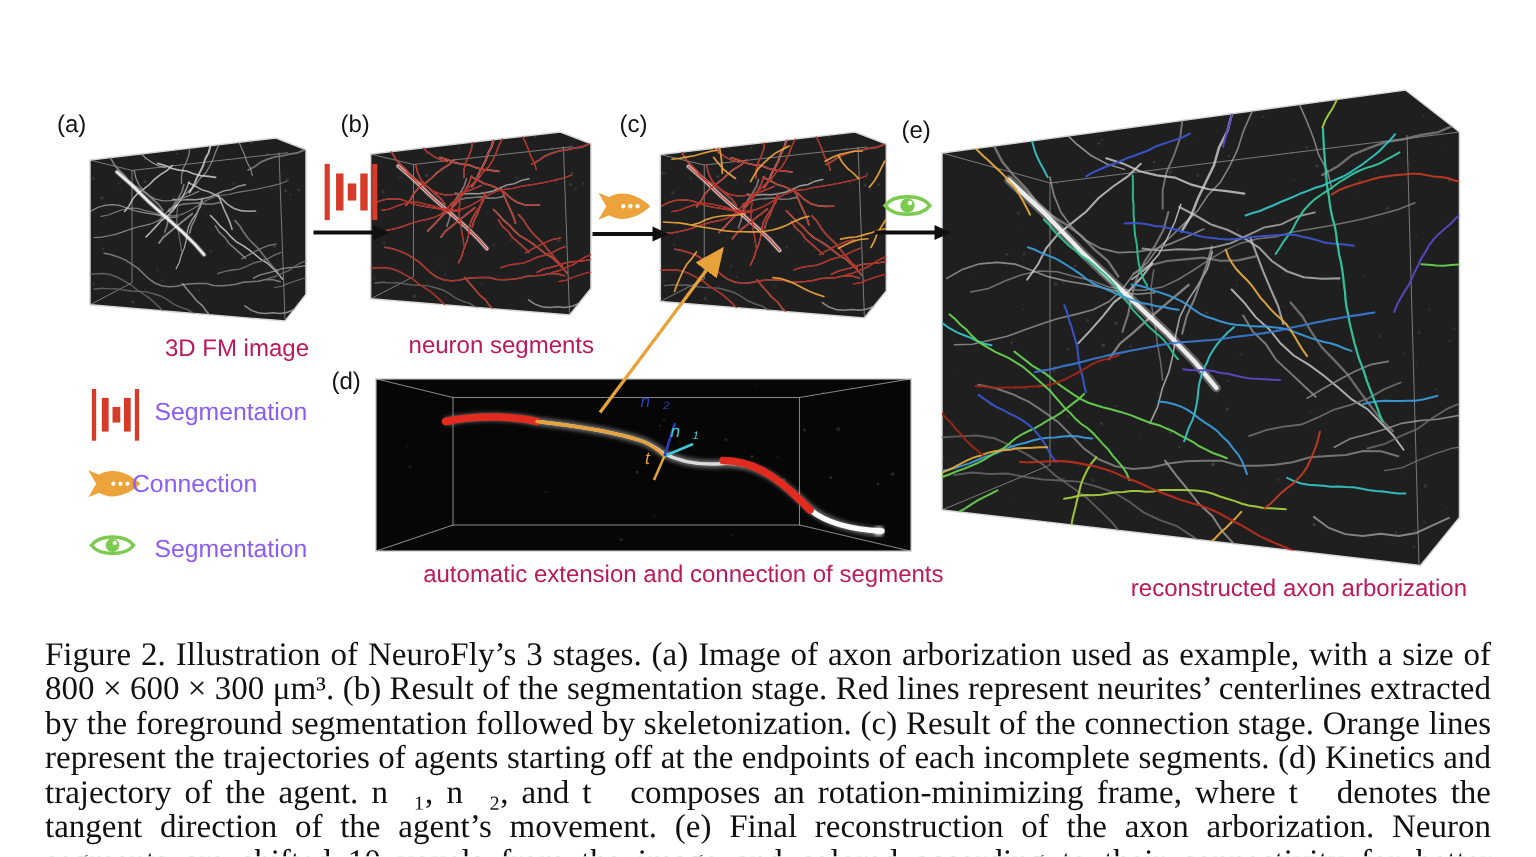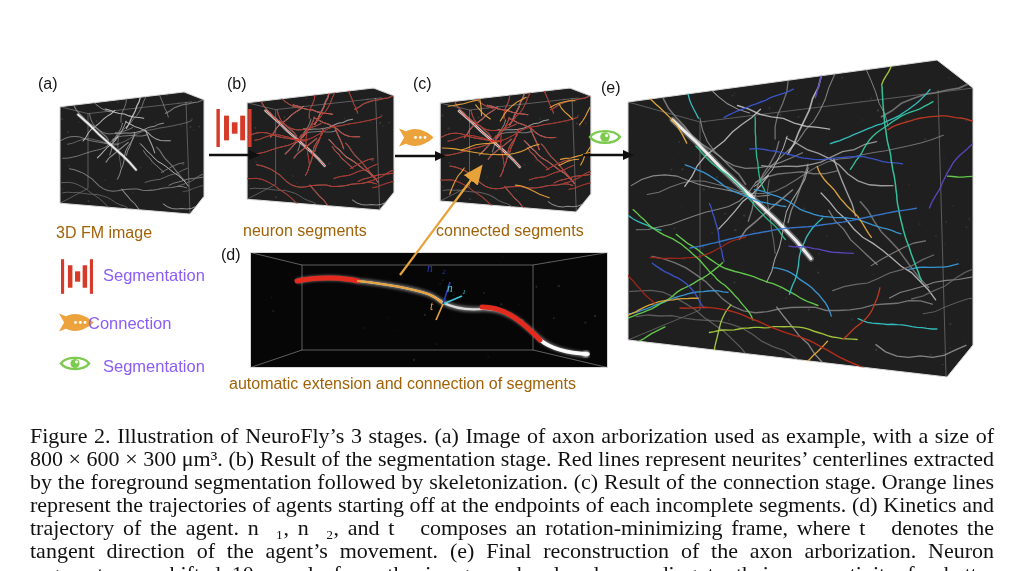--- a/index.html
+++ b/index.html
@@ -1,23 +1,23 @@
 <!DOCTYPE html>
 <html><head>
 <meta charset="utf-8">
 <style>
   html,body{margin:0;padding:0;background:#ffffff;}
   #canvas{position:relative;width:1024px;height:571px;background:#fff;overflow:hidden;
           font-family:"Liberation Sans","DejaVu Sans",sans-serif;}
   .tag{position:absolute;font-size:16px;color:#141414;}
   .panel{position:absolute;display:block;}
-  .cap{position:absolute;font-size:16px;color:#a16207;text-align:left;white-space:nowrap;}
+  .cap{position:absolute;font-size:16px;color:#be185d;text-align:right;white-space:nowrap;}
   .legend-label{position:absolute;font-size:16.5px;color:#8b5cf6;}
   .icon{position:absolute;display:block;}
-  .veclabel{position:absolute;font-family:Liberation Serif, serif;
+  .veclabel{position:absolute;font-family:Liberation Sans, sans-serif;
             font-style:italic;font-size:11.5px;line-height:1;}
   #figcaption{position:absolute;left:30px;top:424px;width:964px;color:#111;
               font-family:"Liberation Serif","DejaVu Serif",serif;
               font-size:22px;line-height:23px;text-align:justify;}
 </style>
 </head>
 <body>
 
 <div id="canvas">
 
@@ -682,22 +682,22 @@
       <path d="M47,29 C70,24 95,26 108,29" fill="none" stroke="#e22b1e" stroke-width="5" stroke-linecap="round"></path>
       <path d="M232,55 C252,55 268,66 284,82 L290,88" fill="none" stroke="#e22b1e" stroke-width="5" stroke-linecap="round"></path>
       <path d="M108,29 C135,32 160,36 178,42 C185,45 190,49 193,52" fill="none" stroke="#e8a23a" stroke-width="2.2" stroke-linecap="round"></path>
       <line x1="193" y1="52" x2="186" y2="68" stroke="#e8a03c" stroke-width="1.7"></line>
       <line x1="193" y1="52" x2="212" y2="44" stroke="#3fc8d8" stroke-width="1.7"></line>
       <line x1="193" y1="52" x2="200" y2="30" stroke="#2b3db0" stroke-width="1.7"></line>
     </svg>
 
   <div class="cap" style="left:56px;top:224px;width:150px">3D FM image</div>
   <div class="cap" style="left:243px;top:222px;width:153px">neuron segments</div>
-  <div class="cap" style="left:436px;top:222px;width:157px">connected segments</div>
   <div class="cap" style="left:229px;top:375px;width:400px">automatic extension and connection of segments</div>
+  <div class="cap" style="left:620px;top:384px;width:358px">reconstructed axon arborization</div>
 
   <svg class="icon" style="left:214px;top:109px;color:#d63b2a" width="40" height="38">
       <use href="#segsym"></use>
     </svg>
   <svg class="icon" style="left:208px;top:149px" width="52" height="12">
     <line x1="1" y1="6" x2="42" y2="6" stroke="#101010" stroke-width="2.6"></line>
       <polygon points="41,1 52,6 41,11" fill="#101010"></polygon>
   </svg>
 
   <svg class="icon" style="left:397px;top:125px;color:#eda33c" width="38" height="25">

